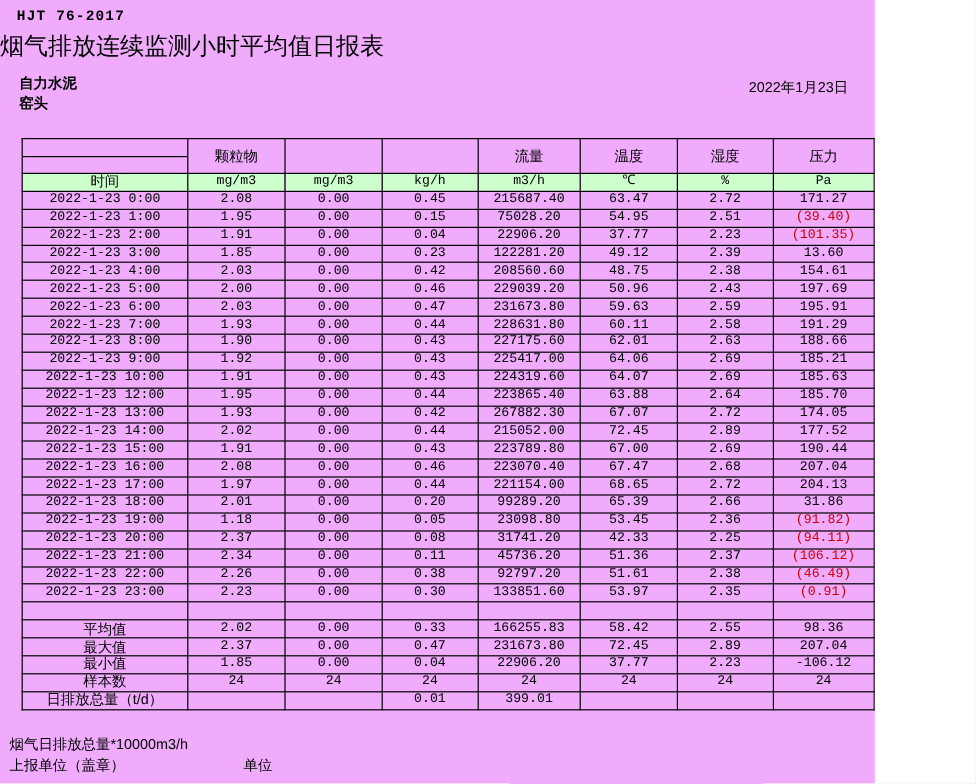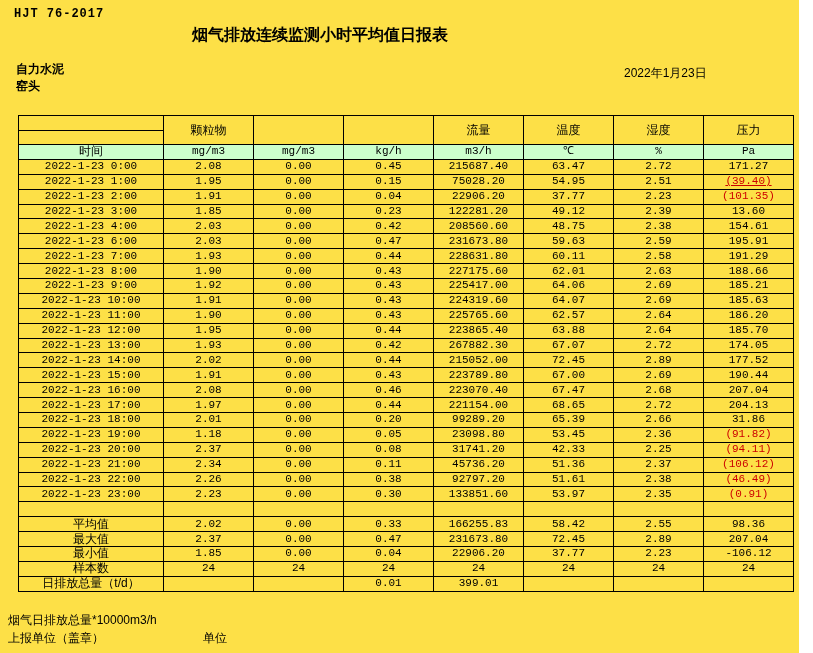--- a/index.html
+++ b/index.html
@@ -1,31 +1,31 @@
 <!DOCTYPE html>
 <html><head>
 <meta charset="utf-8">
 <style>
   html, body { margin: 0; padding: 0; background: #ffffff; }
   body { font-family: "Liberation Sans", sans-serif; color: #000; }
   .page {
     position: relative;
-    width: 799px;
+    width: 729px;
     height: 653px;
-    background: #fde047;
+    background: #f0abfc;
     overflow: hidden;
   }
   .std-code {
     position: absolute; left: 14px; top: 7px;
     font-family: "Liberation Mono", monospace;
     font-weight: bold; font-size: 12px; letter-spacing: 1px;
   }
   .doc-title {
     position: absolute; left: 0; top: 25px; width: 640px;
-    text-align: center; font-weight: bold; font-size: 16px;
+    text-align: left; font-weight: normal; font-size: 20px;
   }
   .company-block {
     position: absolute; left: 16px; top: 61px;
     font-weight: bold; font-size: 12px; line-height: 17px;
   }
   .report-date {
     position: absolute; left: 624px; top: 65px; font-size: 12px;
   }
   table.report {
     position: absolute; left: 18px; top: 115px;
@@ -121,21 +121,21 @@
           <td class="num">171.27</td>
         </tr>
         <tr>
           <td class="time">2022-1-23 1:00</td>
           <td class="num">1.95</td>
           <td class="num">0.00</td>
           <td class="num">0.15</td>
           <td class="num">75028.20</td>
           <td class="num">54.95</td>
           <td class="num">2.51</td>
-          <td class="num" style="color: rgb(204, 0, 0); text-decoration: underline;">(39.40)</td>
+          <td class="num" style="color: rgb(204, 0, 0);">(39.40)</td>
         </tr>
         <tr>
           <td class="time">2022-1-23 2:00</td>
           <td class="num">1.91</td>
           <td class="num">0.00</td>
           <td class="num">0.04</td>
           <td class="num">22906.20</td>
           <td class="num">37.77</td>
           <td class="num">2.23</td>
           <td class="num" style="color: rgb(204, 0, 0);">(101.35)</td>
@@ -154,20 +154,30 @@
           <td class="time">2022-1-23 4:00</td>
           <td class="num">2.03</td>
           <td class="num">0.00</td>
           <td class="num">0.42</td>
           <td class="num">208560.60</td>
           <td class="num">48.75</td>
           <td class="num">2.38</td>
           <td class="num">154.61</td>
         </tr>
         <tr>
+          <td class="time">2022-1-23 5:00</td>
+          <td class="num">2.00</td>
+          <td class="num">0.00</td>
+          <td class="num">0.46</td>
+          <td class="num">229039.20</td>
+          <td class="num">50.96</td>
+          <td class="num">2.43</td>
+          <td class="num">197.69</td>
+        </tr>
+        <tr>
           <td class="time">2022-1-23 6:00</td>
           <td class="num">2.03</td>
           <td class="num">0.00</td>
           <td class="num">0.47</td>
           <td class="num">231673.80</td>
           <td class="num">59.63</td>
           <td class="num">2.59</td>
           <td class="num">195.91</td>
         </tr>
         <tr>
@@ -202,30 +212,20 @@
         </tr>
         <tr>
           <td class="time">2022-1-23 10:00</td>
           <td class="num">1.91</td>
           <td class="num">0.00</td>
           <td class="num">0.43</td>
           <td class="num">224319.60</td>
           <td class="num">64.07</td>
           <td class="num">2.69</td>
           <td class="num">185.63</td>
-        </tr>
-        <tr>
-          <td class="time">2022-1-23 11:00</td>
-          <td class="num">1.90</td>
-          <td class="num">0.00</td>
-          <td class="num">0.43</td>
-          <td class="num">225765.60</td>
-          <td class="num">62.57</td>
-          <td class="num">2.64</td>
-          <td class="num">186.20</td>
         </tr>
         <tr>
           <td class="time">2022-1-23 12:00</td>
           <td class="num">1.95</td>
           <td class="num">0.00</td>
           <td class="num">0.44</td>
           <td class="num">223865.40</td>
           <td class="num">63.88</td>
           <td class="num">2.64</td>
           <td class="num">185.70</td>

